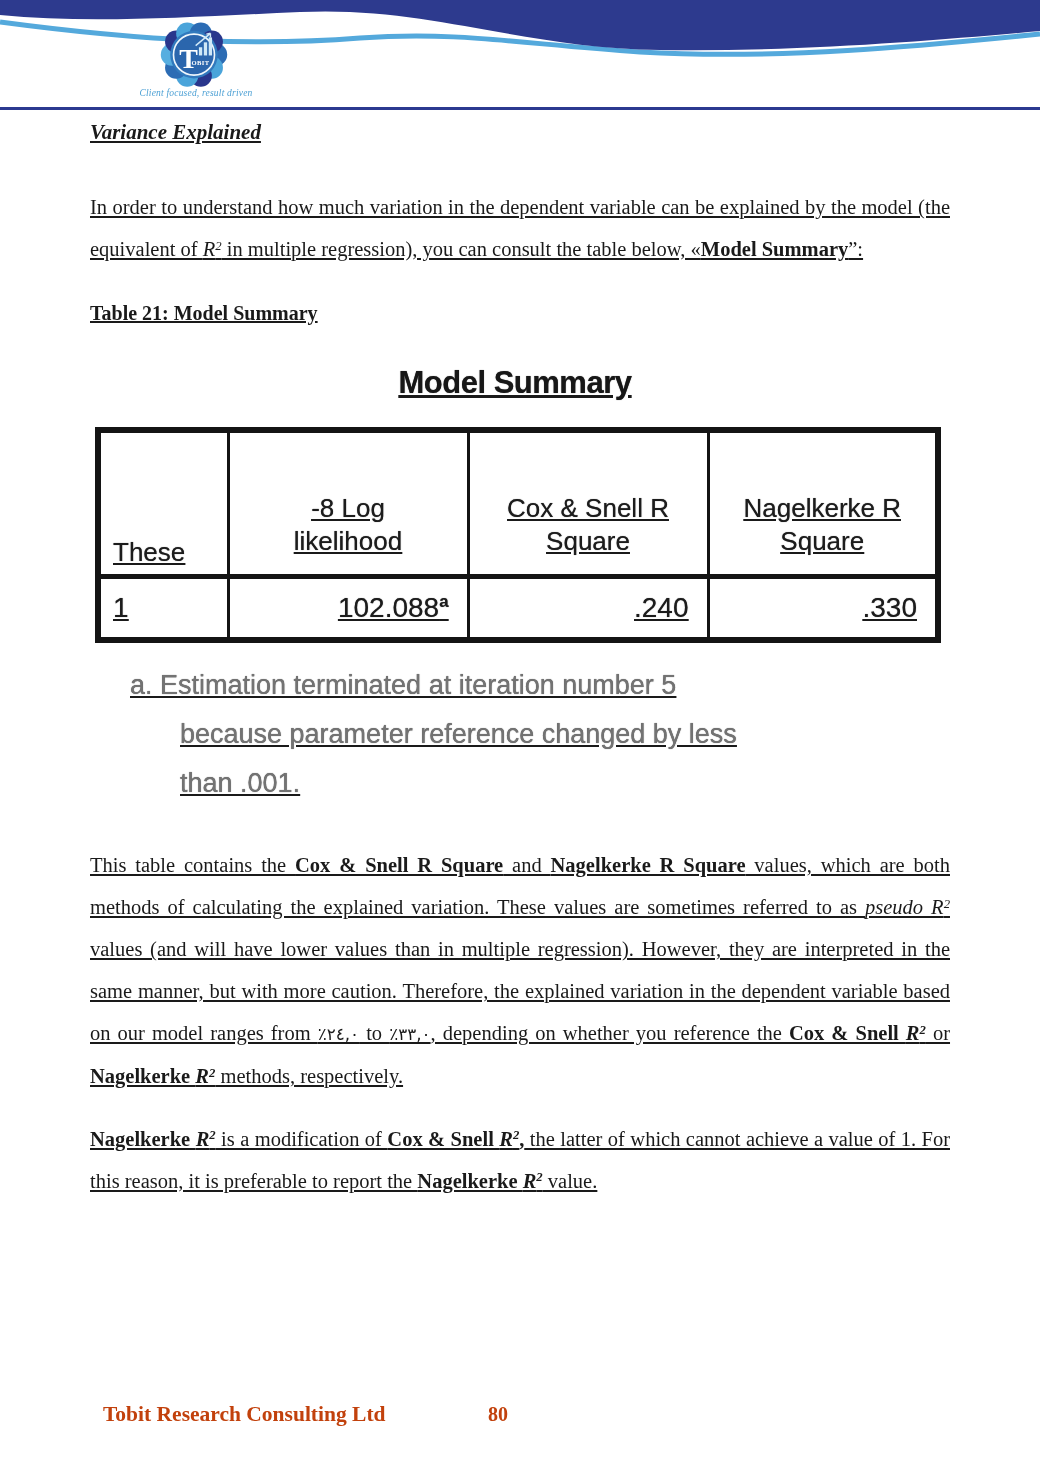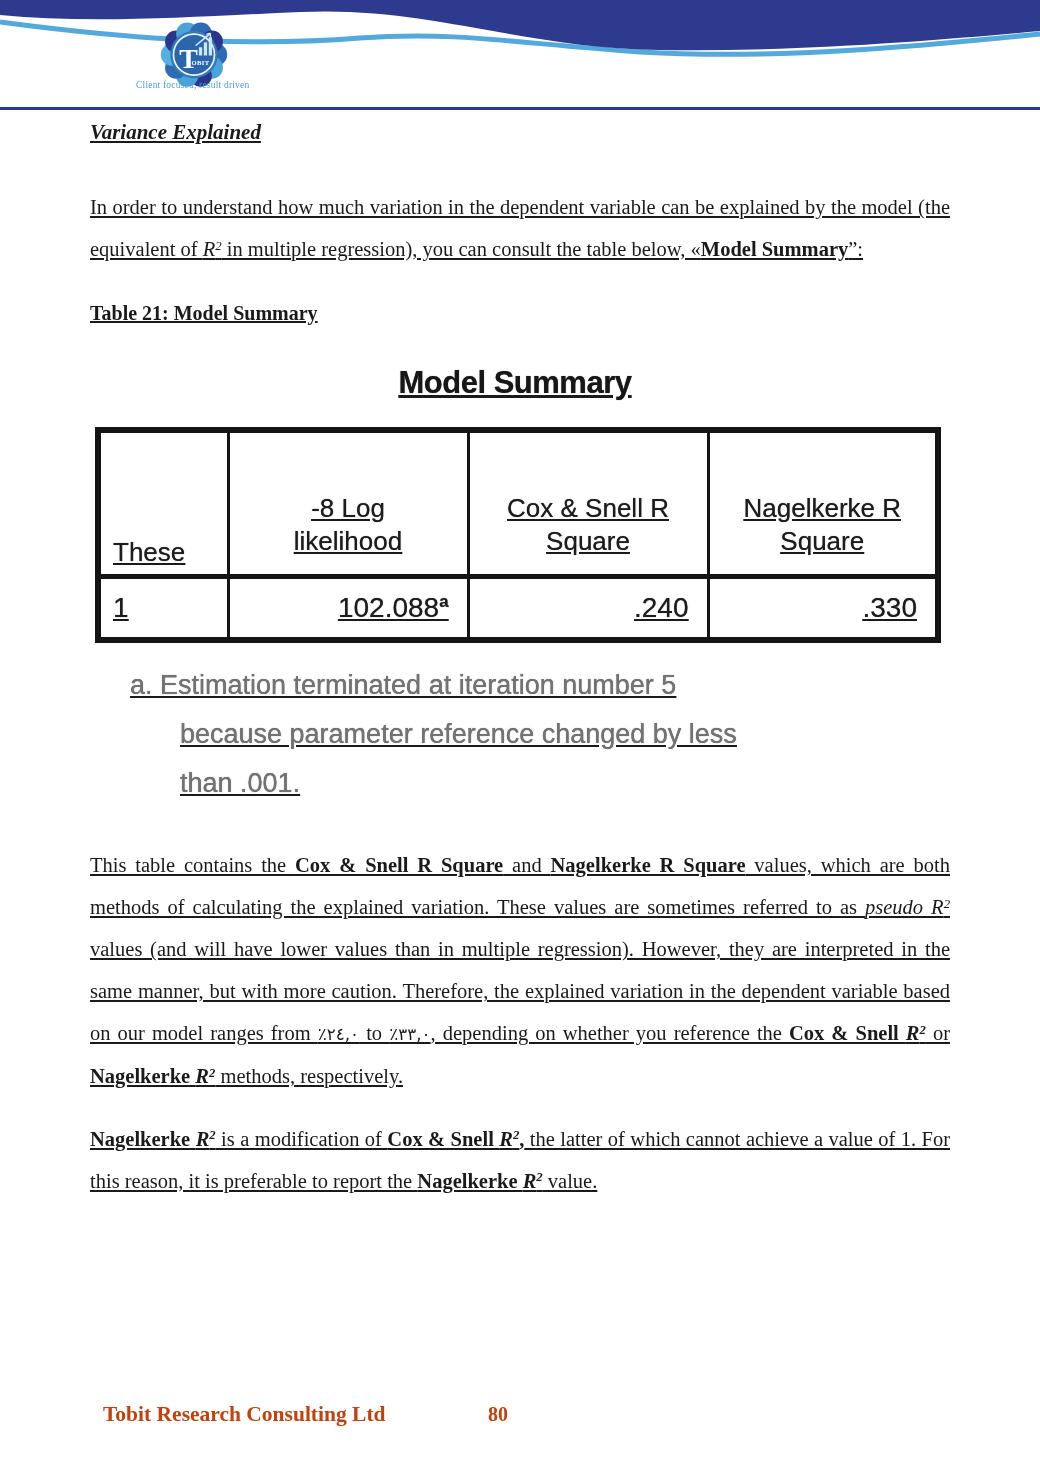--- a/index.html
+++ b/index.html
@@ -8,22 +8,22 @@
     background:#ffffff; overflow:hidden;
     font-family:"Liberation Serif", serif; color:#1a1a1a;
   }
 
   
   .hdr { position:absolute; top:0; left:0; width:1040px; height:112px; }
   .hdr svg.wave { position:absolute; top:0; left:0; display:block; }
   .hdr-rule { position:absolute; top:107px; left:0; width:1040px; height:3px; background:#2b3990; }
   .logo { position:absolute; left:148px; top:12px; width:92px; height:82px; }
   .tagline {
-    position:absolute; left:136px; top:80px; width:120px; 
-    font-size:9.5px; color:#4a9fd4; letter-spacing:0.2px;
+    position:absolute; left:136px; top:88px; width:120px; text-align:center;
+    font-style:italic; font-size:9.5px; color:#4a9fd4; letter-spacing:0.2px;
   }
 
   
   .main { position:relative; width:860px; margin-left:90px; padding-top:118px;text-decoration:underline; }
   .section-title { font-size:21px; font-weight:bold; font-style:italic; line-height:28px; }
   .body-p { margin-top:40px; font-size:20.5px; line-height:42px; text-align:justify; }
   .body-p.p2 { margin-top:36px; }
   .body-p.p3 { margin-top:20px; }
   .b { font-weight:bold; }
   .i { font-style:italic; }

